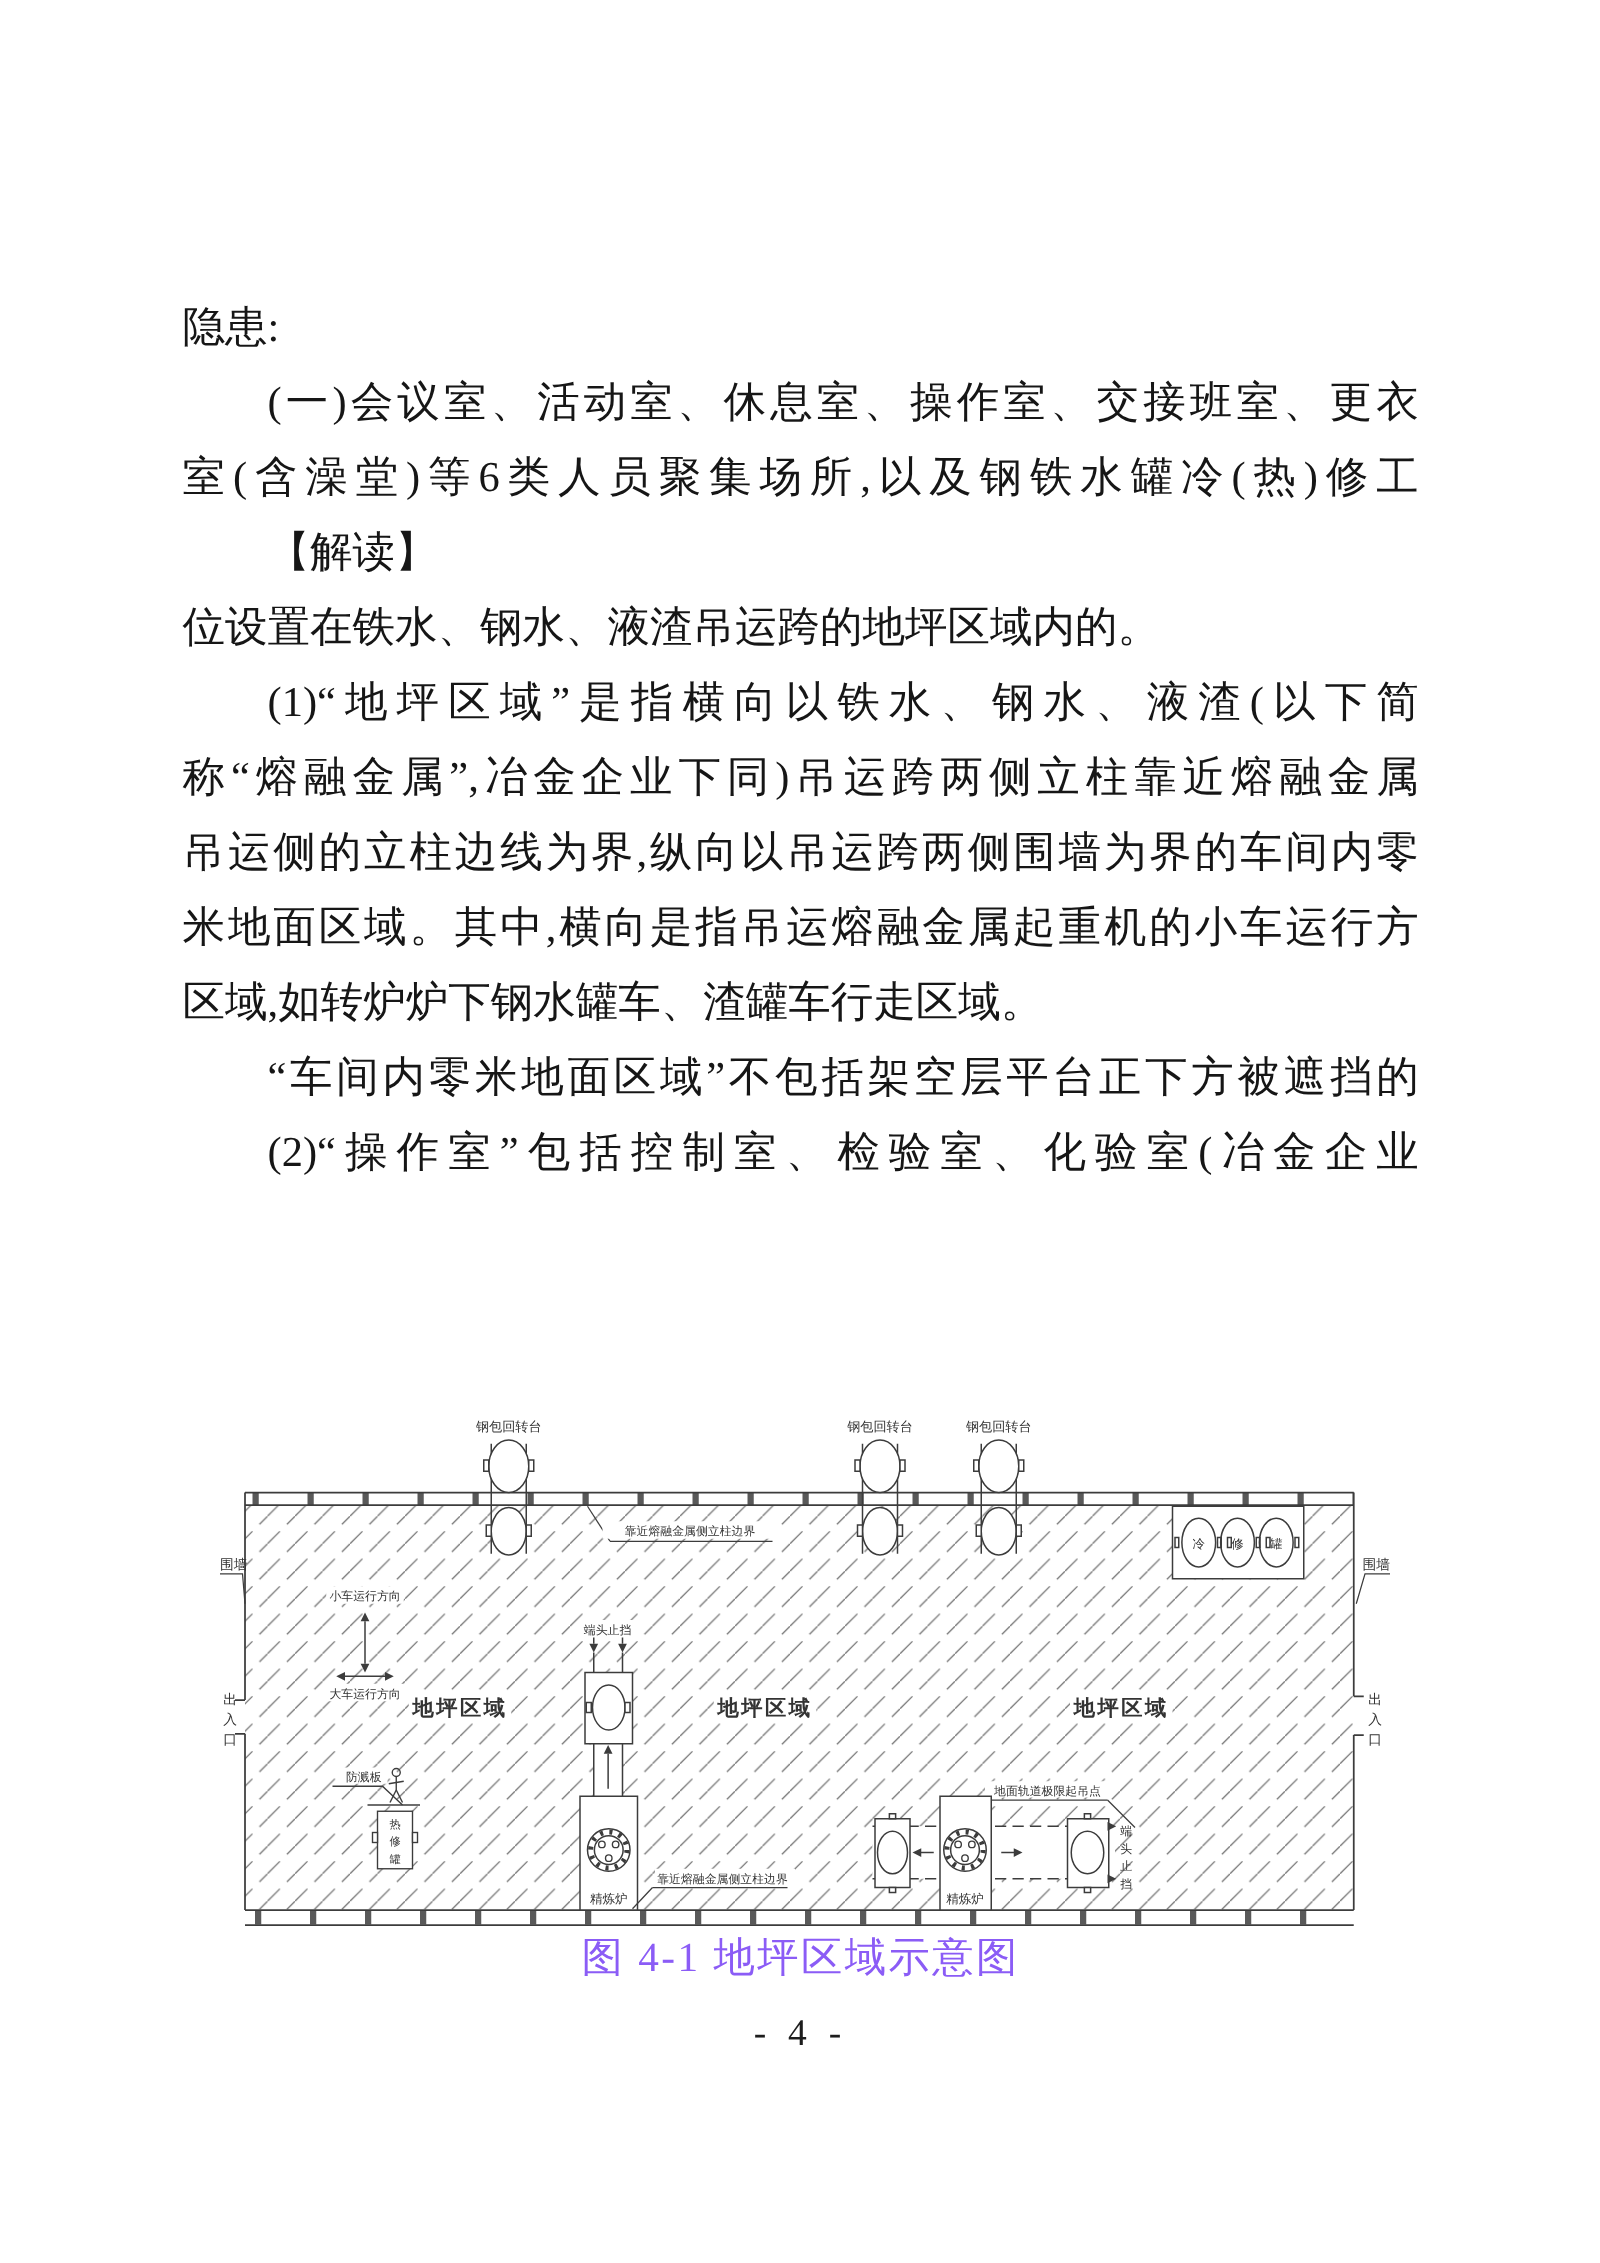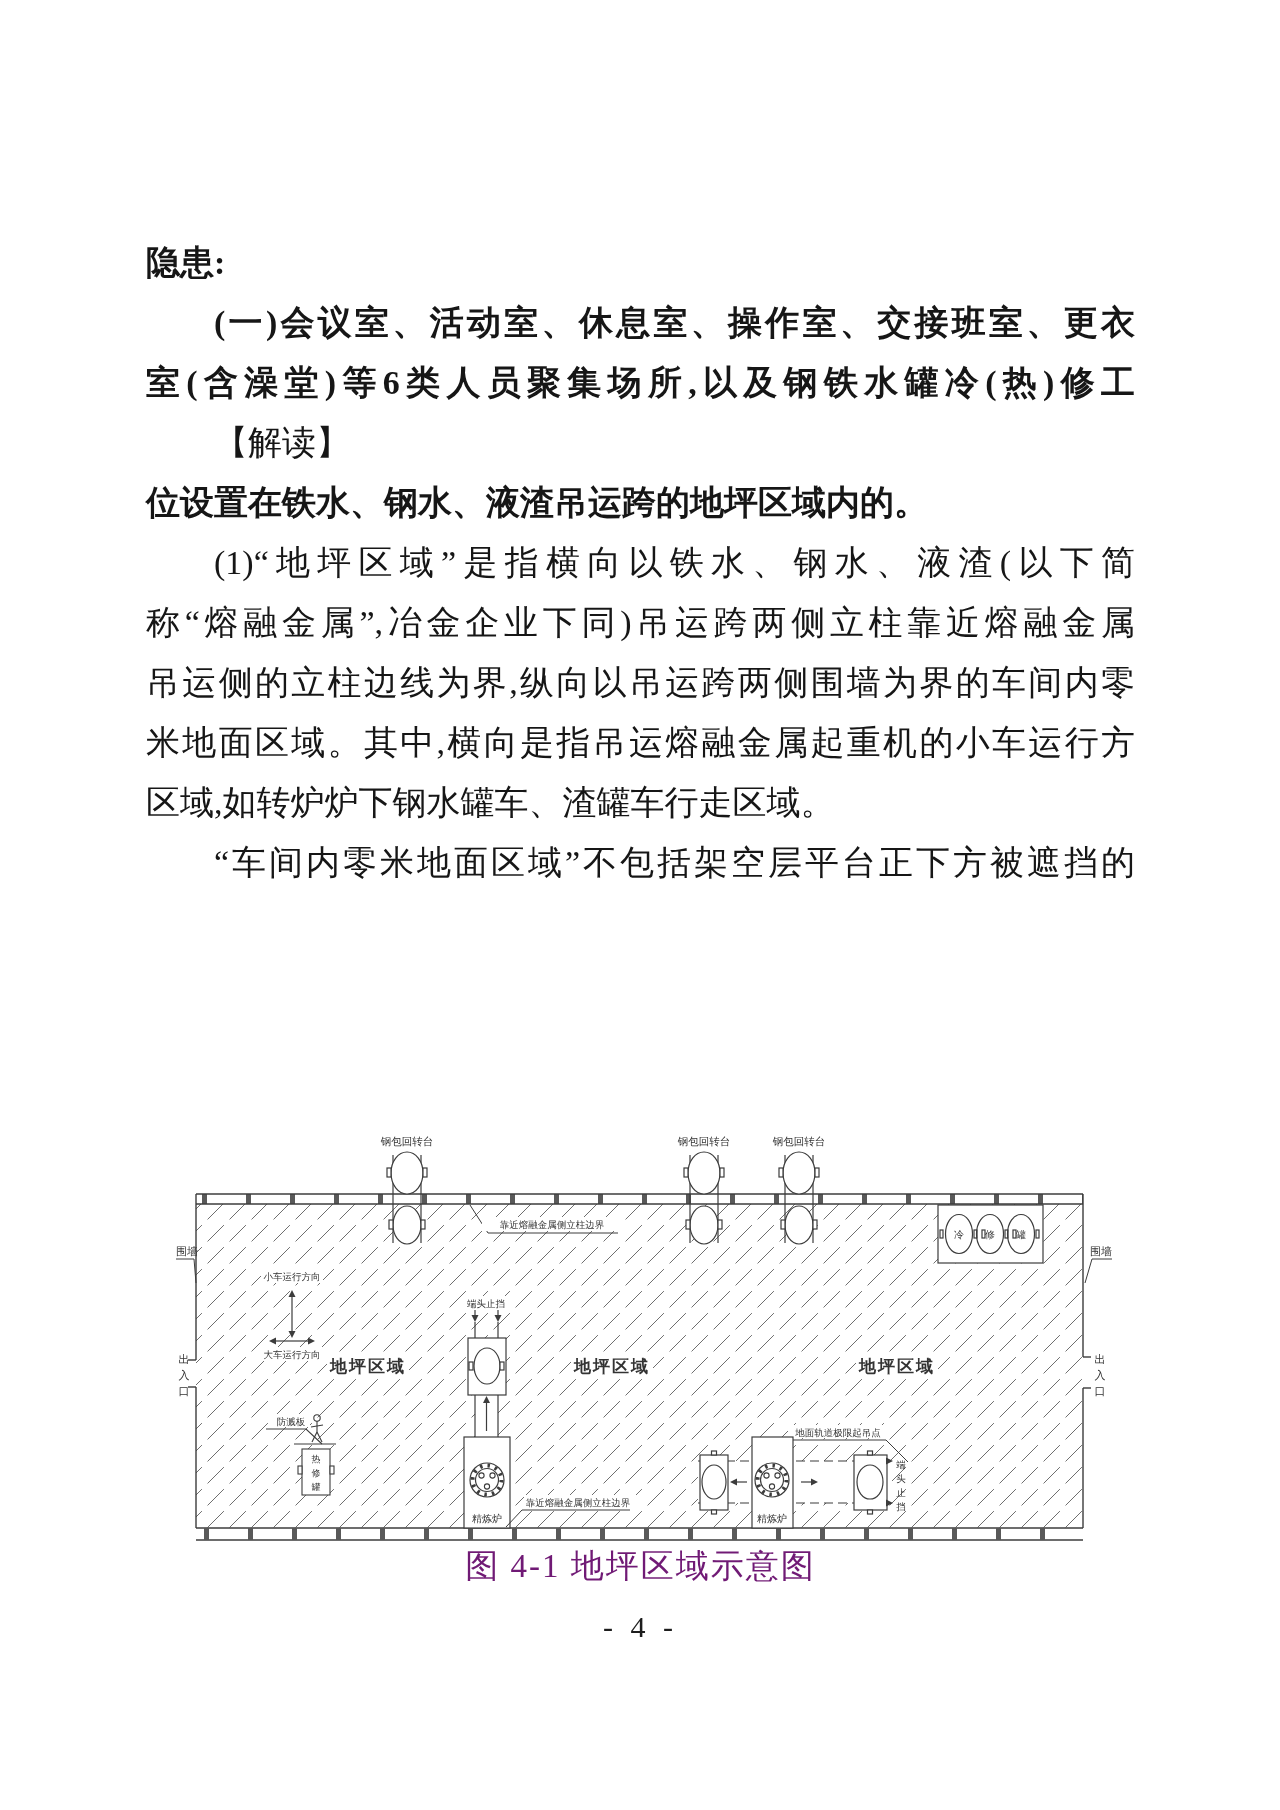--- a/index.html
+++ b/index.html
@@ -7,24 +7,24 @@
     width:1280px;height:1810px;background:#ffffff;position:relative;
     font-family:"Liberation Serif", serif;color:#161616;overflow:hidden;
   }
   .text-block{position:absolute;left:146px;top:233px;width:989px;}
   .line{
     font-size:34px;height:60px;line-height:60px;
     text-align:justify;text-align-last:justify;text-justify:inter-character;
   }
   .line.last{text-align-last:left;}
   .line.first{text-indent:68px;}
-  .bold{font-weight:bold;}
+  .bold{font-weight:normal;}
   .caption{
     position:absolute;left:146px;top:1544px;width:989px;text-align:center;
-    font-size:33px;color:#701a75;letter-spacing:2px;
+    font-size:33px;color:#8b5cf6;letter-spacing:2px;
   }
   .pagenum{
     position:absolute;left:146px;top:1610px;width:989px;text-align:center;
     font-size:30px;color:#1d1d1d;letter-spacing:5px;
   }
   svg.diagram{position:absolute;left:170px;top:1125px;}
   svg.diagram text{fill:#333;font-family:"Liberation Serif", serif;}
 </style>
 </head>
 <body>
@@ -40,20 +40,21 @@
 
 
   <div class="line first">(1)“地坪区域”是指横向以铁水、钢水、液渣(以下简</div>
   <div class="line">称“熔融金属”,冶金企业下同)吊运跨两侧立柱靠近熔融金属</div>
   <div class="line">吊运侧的立柱边线为界,纵向以吊运跨两侧围墙为界的车间内零</div>
   <div class="line">米地面区域。其中,横向是指吊运熔融金属起重机的小车运行方</div>
 
   <div class="line last">区域,如转炉炉下钢水罐车、渣罐车行走区域。</div>
   <div class="line first">“车间内零米地面区域”不包括架空层平台正下方被遮挡的</div>
 
+  <div class="line first">(2)“操作室”包括控制室、检验室、化验室(冶金企业</div>
 </div>
 
 <svg class="diagram" width="945" height="430" viewBox="0 0 945 430">
   <defs>
     <pattern id="hatch" width="22" height="22" patternUnits="userSpaceOnUse">
       <path d="M0,22 L22,0 M-11,11 L11,-11 M11,33 L33,11" stroke="#6e6e6e" stroke-width="1" stroke-dasharray="14 8" fill="none"></path>
     </pattern>
 
     <g id="turret" stroke="#3c3c3c" stroke-width="1.2" fill="none">
       <text x="0" y="20" font-size="10.5" text-anchor="middle" stroke="none">钢包回转台</text>

